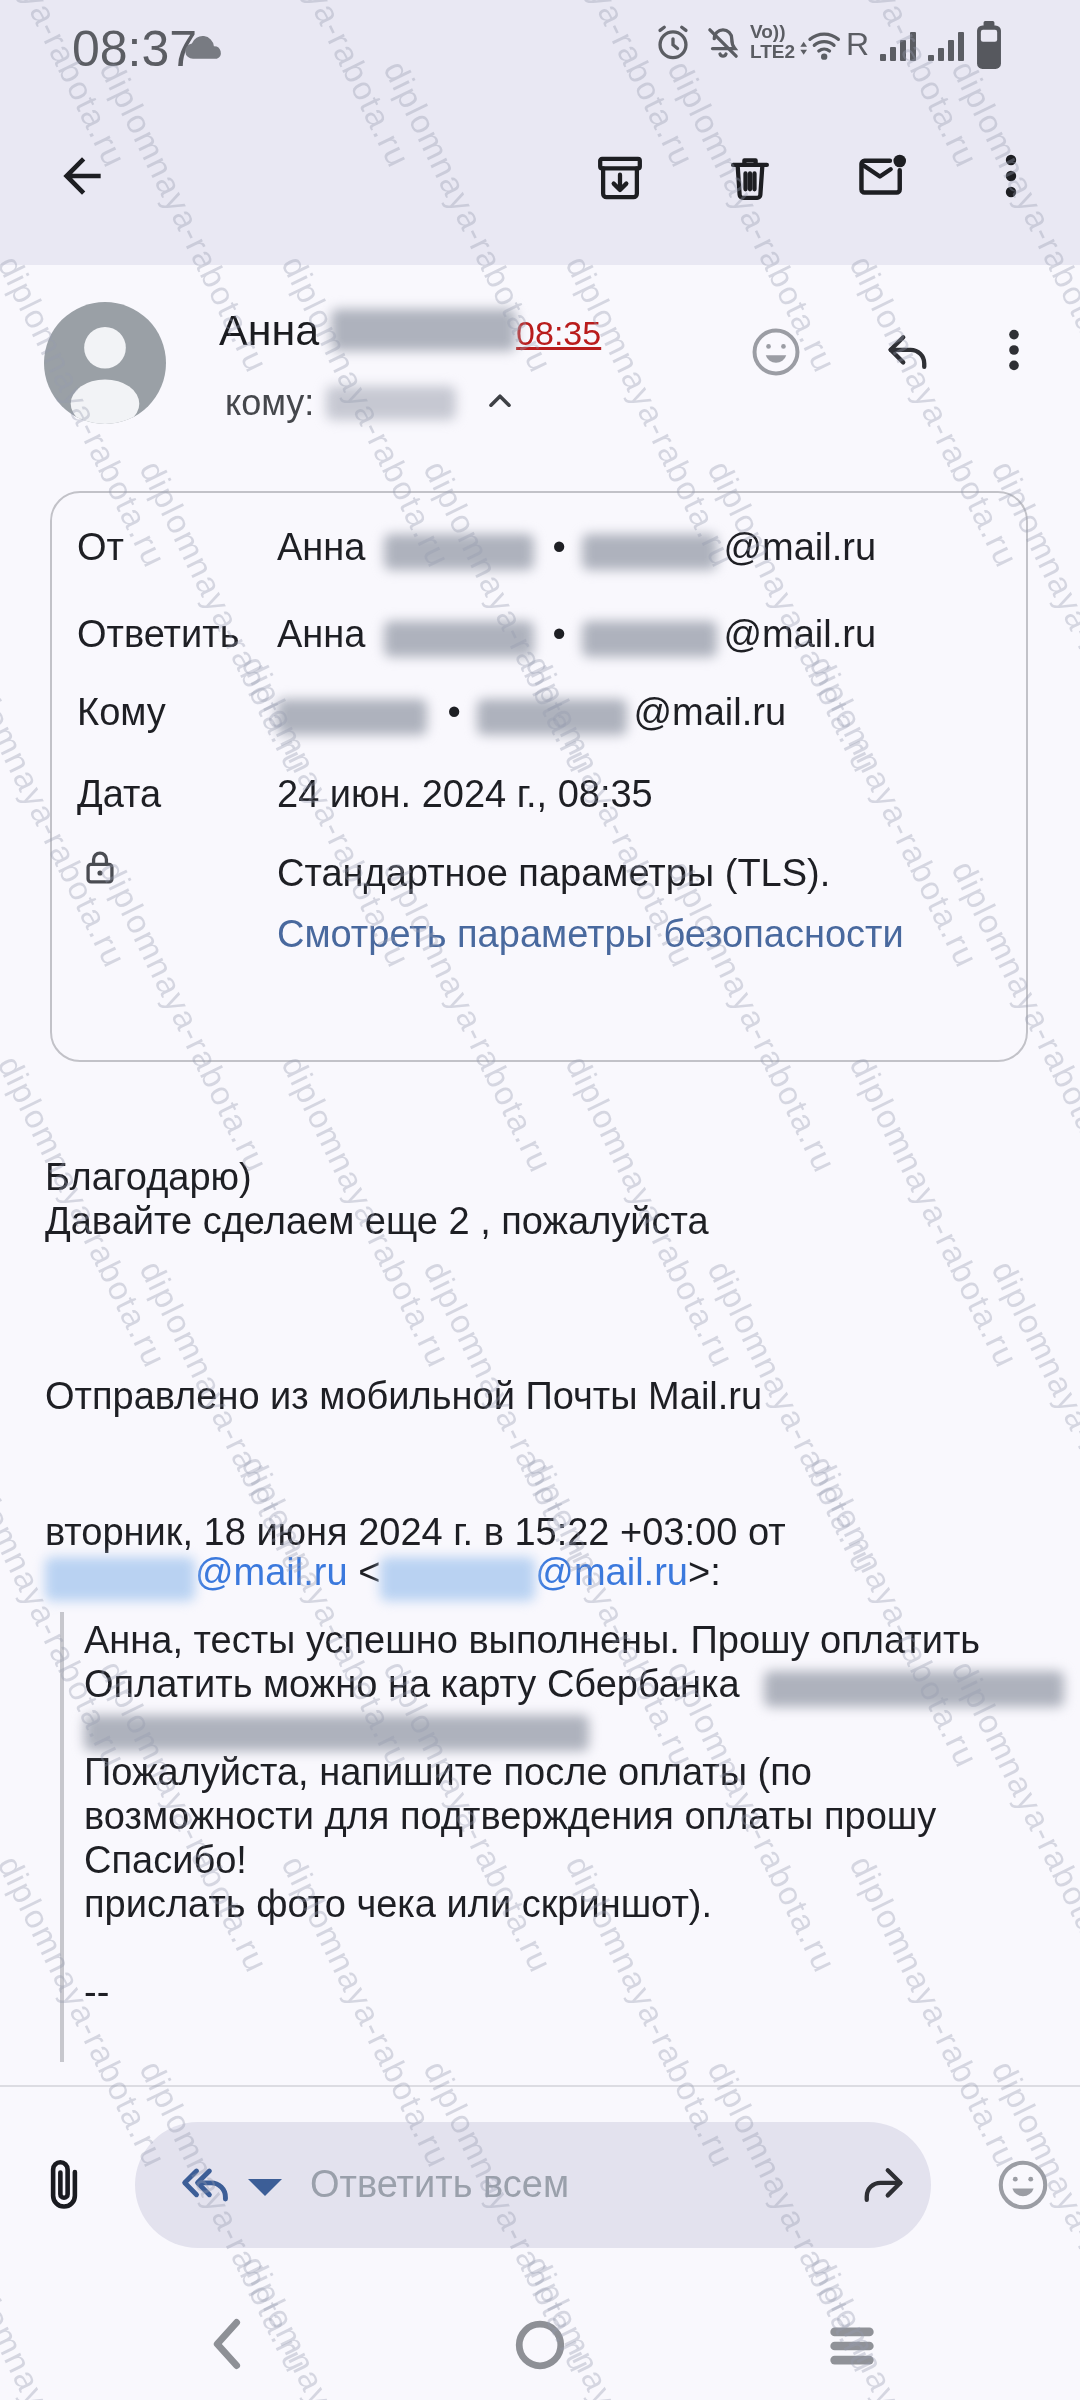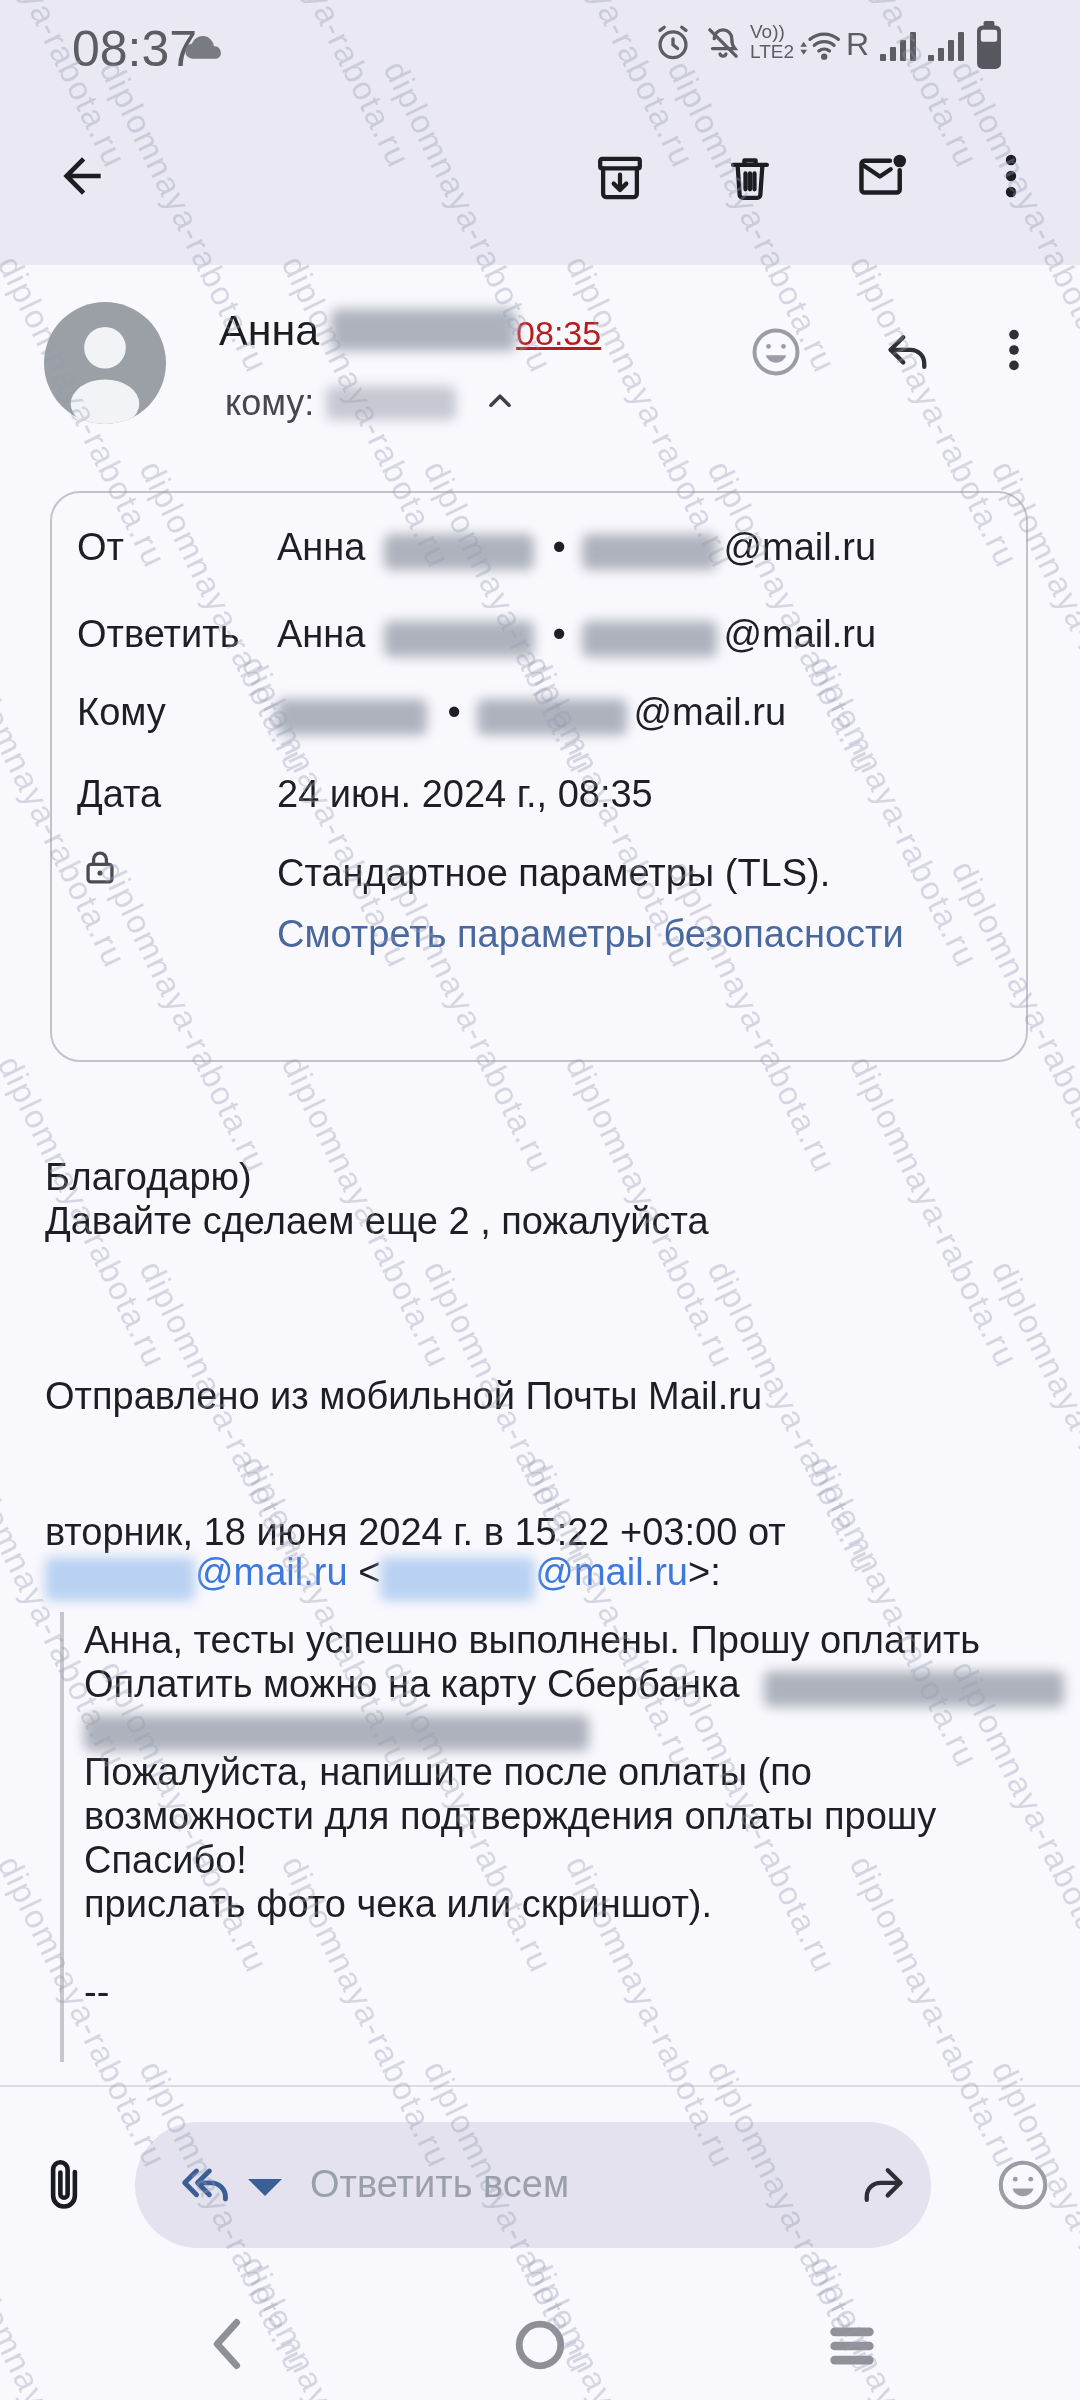--- a/index.html
+++ b/index.html
@@ -36,21 +36,21 @@
     background:#e9e8f3;
   }
   .status-time{
     position:absolute;left:72px;top:20px;
     font-size:50px;color:#5b5d63;
   }
   .sicon{position:absolute;color:#5b5d63;}
   .sicon svg{display:block;}
   .volte{
     position:absolute;left:750px;top:22px;
-    font-size:19px;font-weight:400;line-height:20px;
+    font-size:19px;font-weight:700;line-height:20px;
     color:#5b5d63;letter-spacing:0;
   }
   .roam{
     position:absolute;left:846px;top:26px;
     font-size:32px;color:#5b5d63;
   }
   .iconbtn{position:absolute;display:flex;align-items:center;justify-content:center;}
   .iconbtn svg{display:block;}
   
   .avatar{

